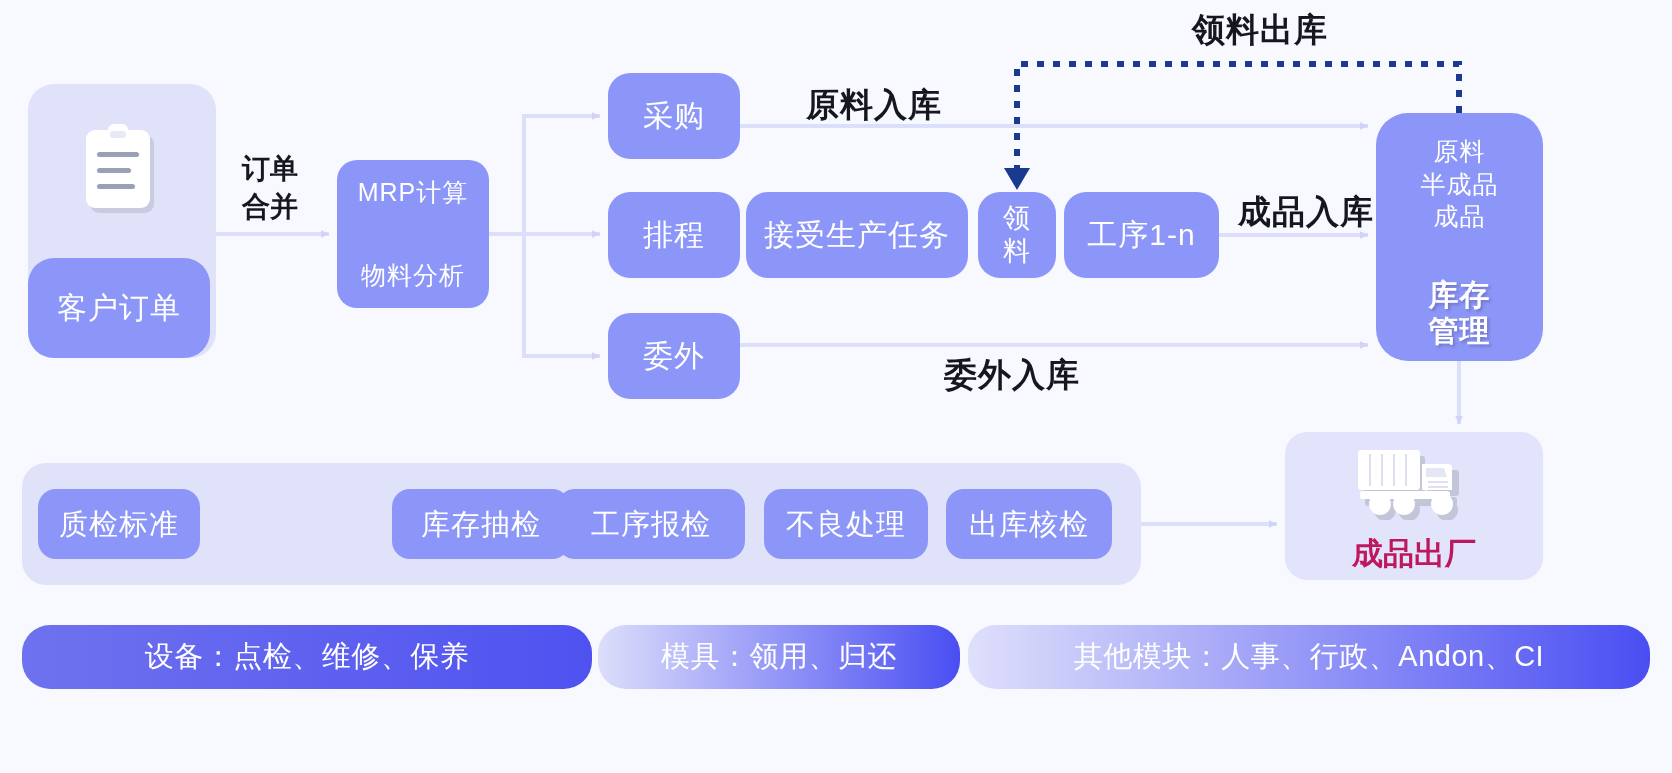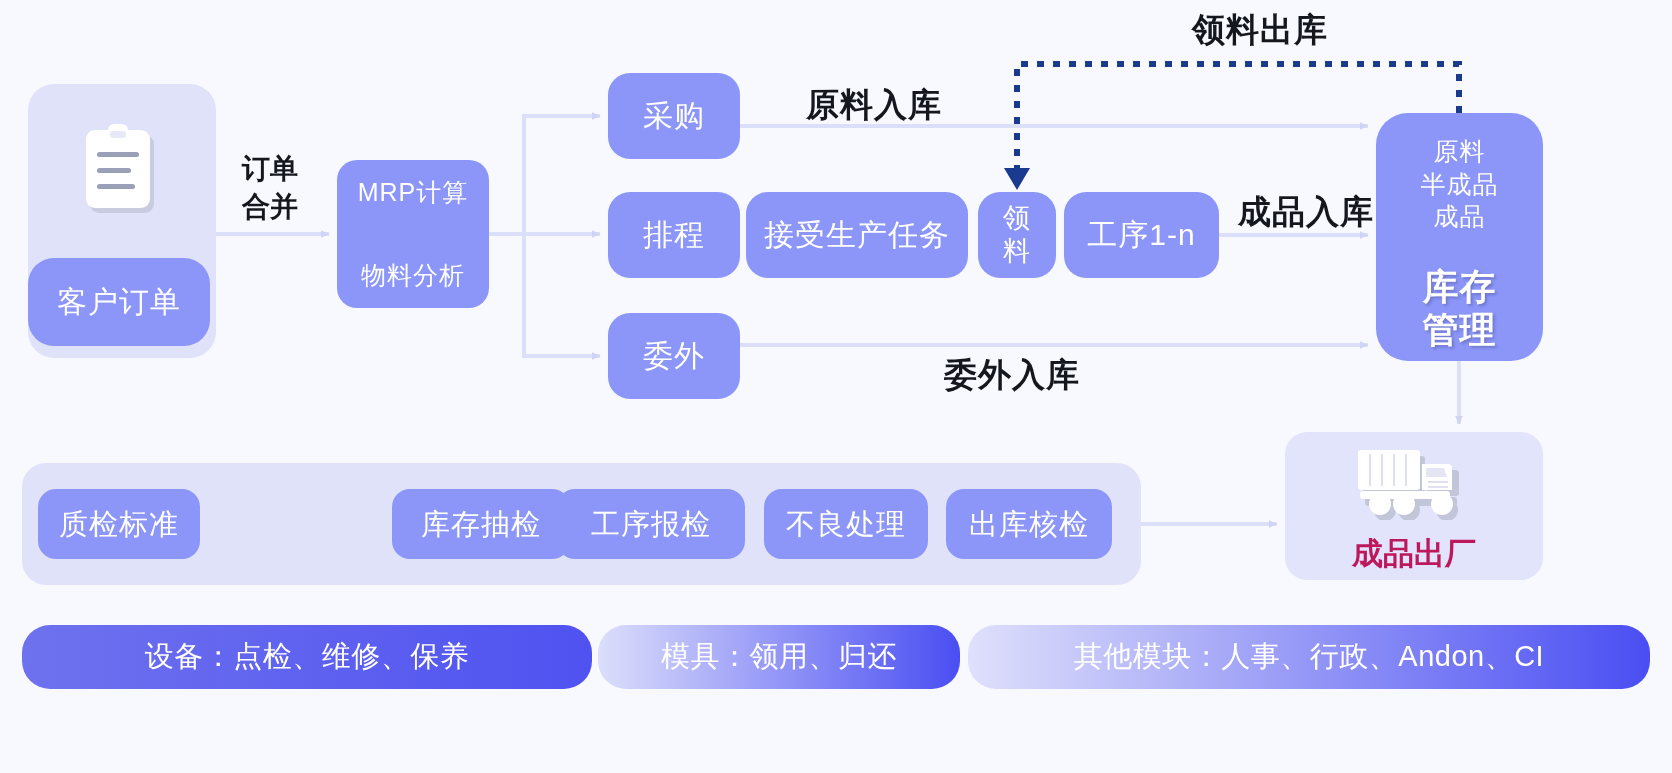--- a/index.html
+++ b/index.html
@@ -27,21 +27,21 @@
     white-space: pre-line;
   }
   .panel {
     position: absolute;
     background: #e0e2fa;
     border-radius: 26px;
   }
 
   
   #order-panel   { left: 28px;  top: 84px;  width: 188px; height: 274px; }
-  #order-node    { left: 28px;  top: 258px; width: 182px; height: 88px; border-radius: 26px; }
+  #order-node    { left: 28px;  top: 258px; width: 182px; height: 100px; border-radius: 26px; }
   #clipboard-icon{ position: absolute; left: 84px; top: 124px; width: 76px; height: 92px; }
 
   #order-merge-label {
     position: absolute; left: 228px; top: 150px; width: 84px;
     color: #15171f; font-size: 28px; font-weight: bold;
     text-align: center; line-height: 1.35; white-space: pre-line;
   }
 
   #mrp-node {
     left: 337px; top: 160px; width: 152px; height: 148px;
@@ -59,21 +59,21 @@
   #process-node    { left: 1064px; top: 192px; width: 155px; height: 86px; }
 
   
   #inventory-node {
     left: 1376px; top: 113px; width: 167px; height: 248px;
     border-radius: 32px; flex-direction: column;
     justify-content: flex-start; padding-top: 22px;
   }
   #inventory-types { font-size: 25px; line-height: 1.3; white-space: pre-line; }
   #inventory-title {
-    margin-top: 32px; font-size: 36px; font-weight: bold;
+    margin-top: 44px; font-size: 30px; font-weight: bold;
     line-height: 1.2; white-space: pre-line;
     text-shadow: 2px 2px 3px rgba(60,60,110,.35);
   }
 
   
   #ship-panel {
     left: 1285px; top: 432px; width: 258px; height: 148px;
     background: #e2e4fb; border-radius: 22px;
   }
   #truck-icon { position: absolute; left: 1358px; top: 448px; width: 118px; height: 72px; }

